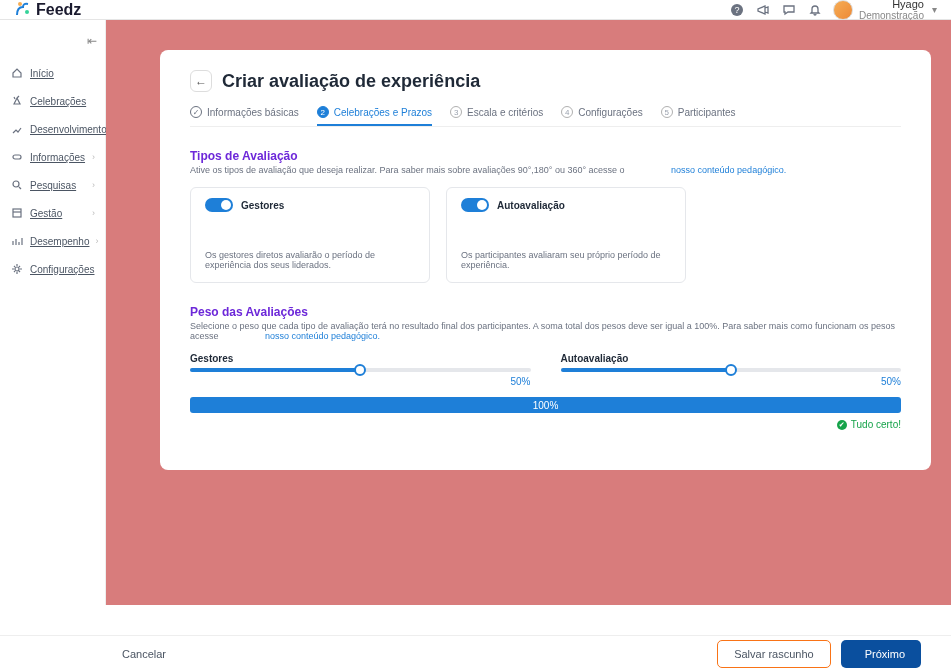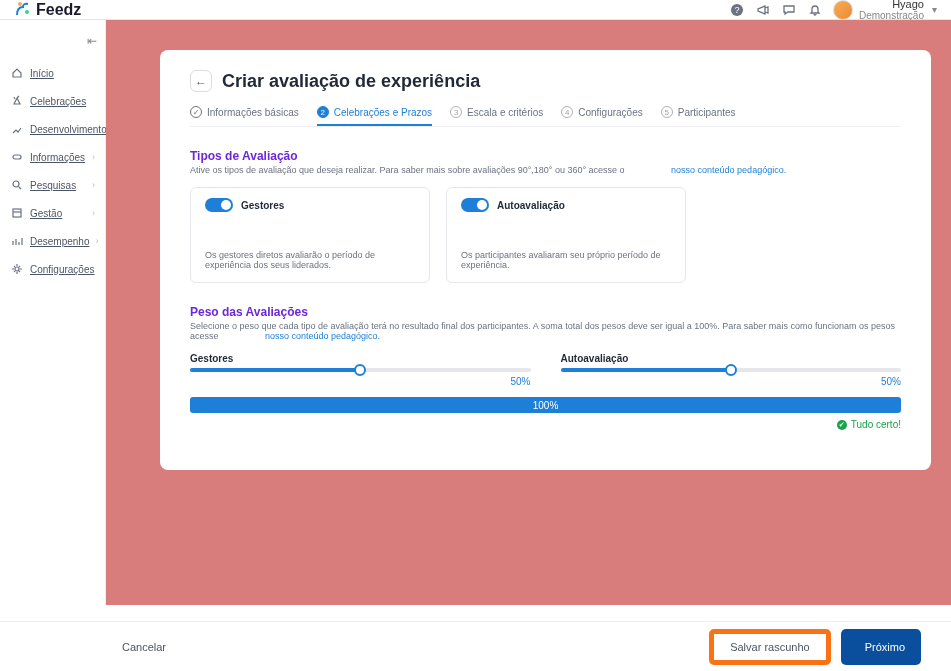--- a/index.html
+++ b/index.html
@@ -70,24 +70,24 @@
   .slider-track { height: 4px; background: #e5e7eb; border-radius: 2px; position: relative; }
   .slider-fill { height: 4px; background: #1e7fd8; border-radius: 2px; position: absolute; top: 0; left: 0; }
   .slider-thumb { width: 12px; height: 12px; border-radius: 50%; background: #fff; border: 2px solid #1e7fd8; position: absolute; top: -4px; transform: translateX(-50%); }
   .slider-val { text-align: right; font-size: 10px; color: #1e7fd8; margin-top: 4px; }
 
   .total-bar { height: 16px; background: #1e7fd8; border-radius: 3px; color: #fff; font-size: 10px; display: flex; align-items: center; justify-content: center; margin-bottom: 6px; }
   .status-ok { text-align: right; font-size: 10px; color: #16a34a; display: flex; align-items: center; justify-content: flex-end; gap: 4px; }
   .status-ok::before { content: "✔"; background: #16a34a; color: #fff; width: 10px; height: 10px; border-radius: 50%; font-size: 7px; display: inline-flex; align-items: center; justify-content: center; }
 
   
-  .bottombar { position: absolute; bottom: 0; left: 0; right: 0; height: 50px; border-top: 1px solid #eee; display: flex; align-items: center; justify-content: space-between; padding: 0 30px 0 106px; background: #fff; }
+  .bottombar { position: absolute; bottom: 0; left: 0; right: 0; height: 36px; border-top: 1px solid #eee; display: flex; align-items: center; justify-content: space-between; padding: 0 30px 0 106px; background: #fff; }
   .btn { border: none; border-radius: 5px; padding: 7px 16px; font-size: 11px; cursor: pointer; }
   .btn-ghost { background: transparent; color: #4b5563; }
-  .btn-outline { background: #fff; border: 5px solid #f97316; color: #4b5563; }
+  .btn-outline { background: #fff; border: 1px solid #f97316; color: #4b5563; }
   .btn-primary { background: #0a4f9e; color: #fff; padding-left: 24px; }
   .bottom-right { display: flex; gap: 10px; }
 </style>
 </head>
 <body>
 
 <div class="topbar">
   <div class="logo">
     <span class="logomark">
       <svg viewBox="0 0 18 18">

